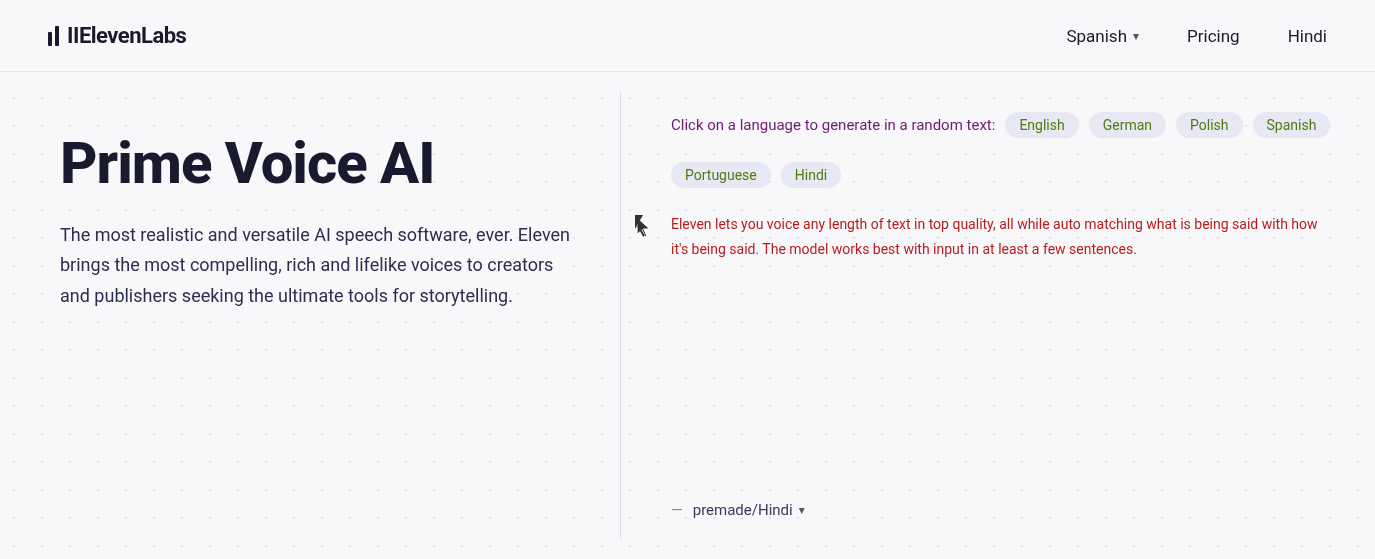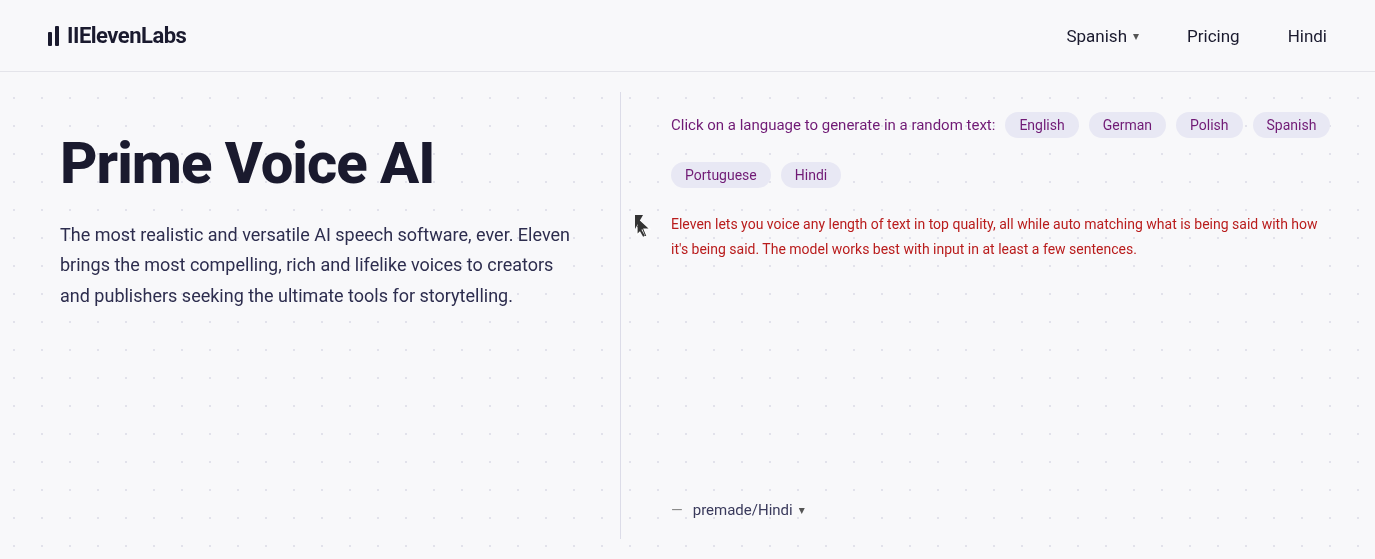--- a/index.html
+++ b/index.html
@@ -147,21 +147,21 @@
       color: #701a75;
       white-space: nowrap;
     }
 
     .lang-tag {
       display: inline-flex;
       align-items: center;
       padding: 5px 14px;
       border-radius: 20px;
       background: #e8e8f4;
-      color: #701a75;
+      color: #4d7c0f;
       font-size: 14px;
       cursor: pointer;
       font-weight: 400;
       transition: background 0.15s;
     }
 
     .lang-tags-row2 {
       display: flex;
       gap: 10px;
       margin-top: 4px;

